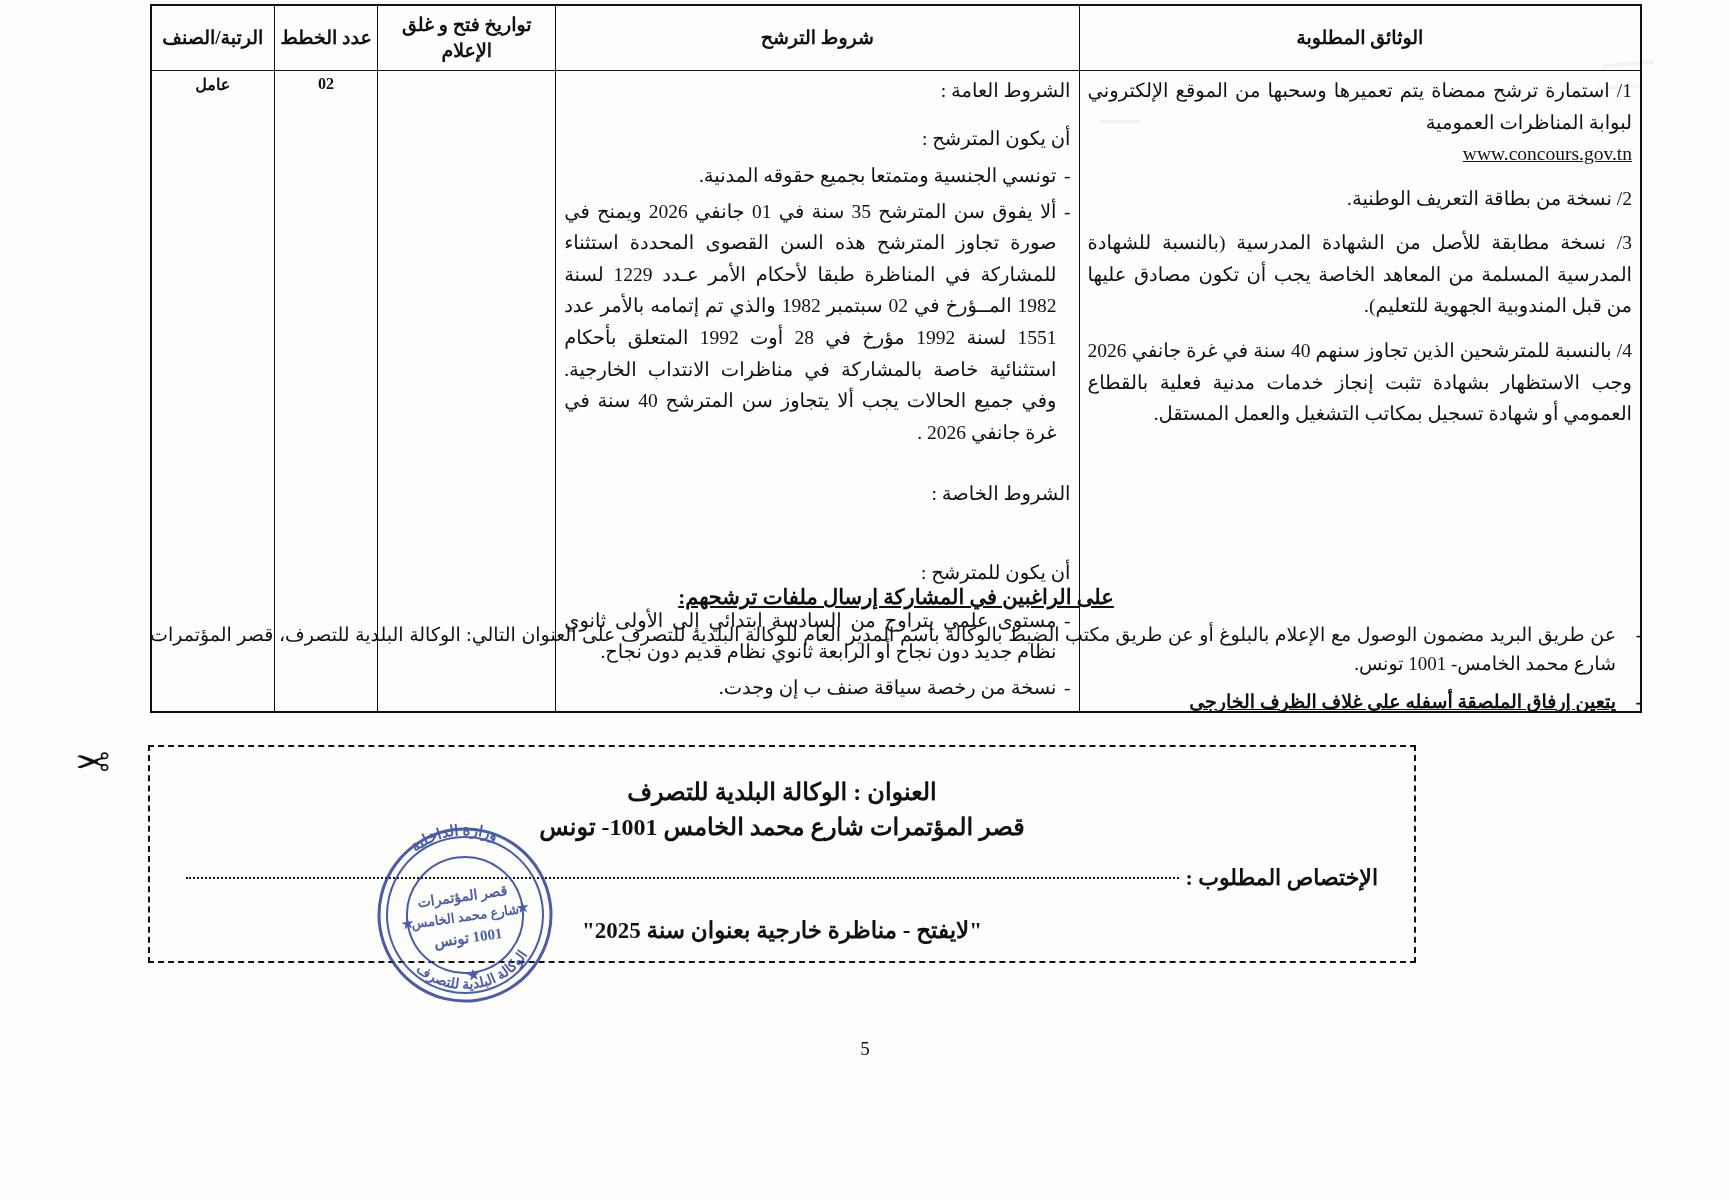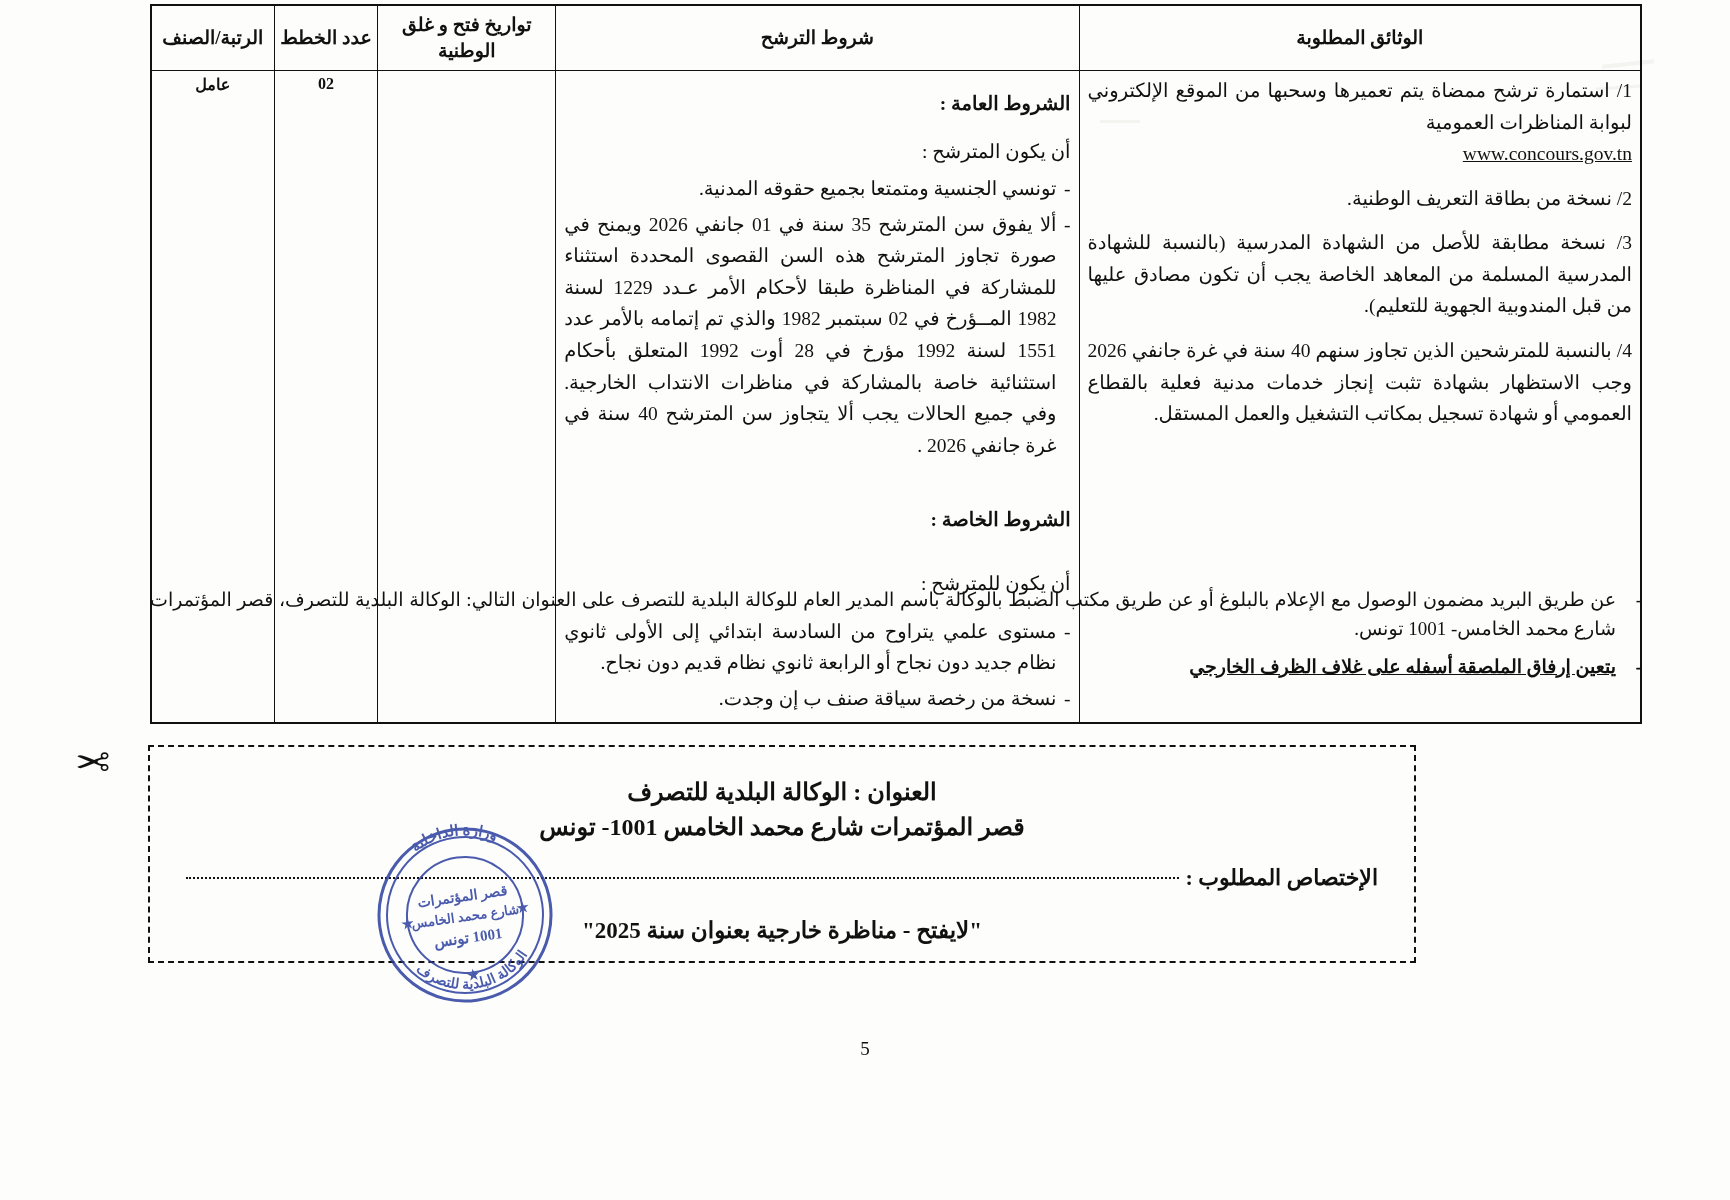--- a/index.html
+++ b/index.html
@@ -76,26 +76,26 @@
   .docs-line.l1 { text-indent: 0; }
   .url {
     text-decoration: underline;
     font-family: "Liberation Serif", serif;
     direction: ltr;
     unicode-bidi: embed;
     display: inline-block;
   }
 
   .cond-head {
-    font-weight: bold;
-    margin: 13px 0 16px 0;
+    font-weight: normal;
+    margin: 0 0 16px 0;
     font-size: 19.5px;
   }
   .cond-sub {
-    margin: 0 0 6px 0;
+    margin: 15px 0 6px 0;
   }
   .cond-item {
     margin: 0 0 4px 0;
     padding-right: 14px;
     position: relative;
     text-align: justify;
   }
   .cond-item > .dash {
     position: absolute;
     right: 0;
@@ -241,21 +241,21 @@
         <col class="c-docs">
         <col class="c-cond">
         <col class="c-dates">
         <col class="c-plans">
         <col class="c-rank">
       </colgroup>
       <thead>
         <tr>
           <th>الوثائق المطلوبة</th>
           <th>شروط الترشح</th>
-          <th>تواريخ فتح و غلق الوطنية</th>
+          <th>تواريخ فتح و غلق الإعلام</th>
           <th>عدد الخطط</th>
           <th>الرتبة/الصنف</th>
         </tr>
       </thead>
       <tbody>
         <tr>
           <td class="cell-docs">
             <p class="docs-line l1">
               <span>1/ استمارة ترشح ممضاة يتم تعميرها وسحبها من الموقع الإلكتروني لبوابة المناظرات العمومية</span>
               <br>
@@ -296,20 +296,21 @@
 
           <td class="cell-dates"></td>
           <td class="cell-plans">02</td>
           <td class="cell-rank">عامل</td>
         </tr>
       </tbody>
     </table>
   </div>
 
   <div class="mid">
+    <p class="mid-title">على الراغبين في المشاركة إرسال ملفات ترشحهم:</p>
     <ul class="mid-list">
       <li class="li-1">
         <span class="bullet-dash">-</span>
         <span>عن طريق البريد مضمون الوصول مع الإعلام بالبلوغ أو عن طريق مكتب الضبط بالوكالة باسم المدير العام للوكالة البلدية للتصرف على العنوان التالي: الوكالة البلدية للتصرف، قصر المؤتمرات شارع محمد الخامس- 1001 تونس.</span>
       </li>
       <li class="li-2">
         <span class="bullet-dash">-</span>
       </li>
       <li class="li-3">
         <span class="bullet-dash" style="text-decoration:none;font-weight:normal;">-</span>

